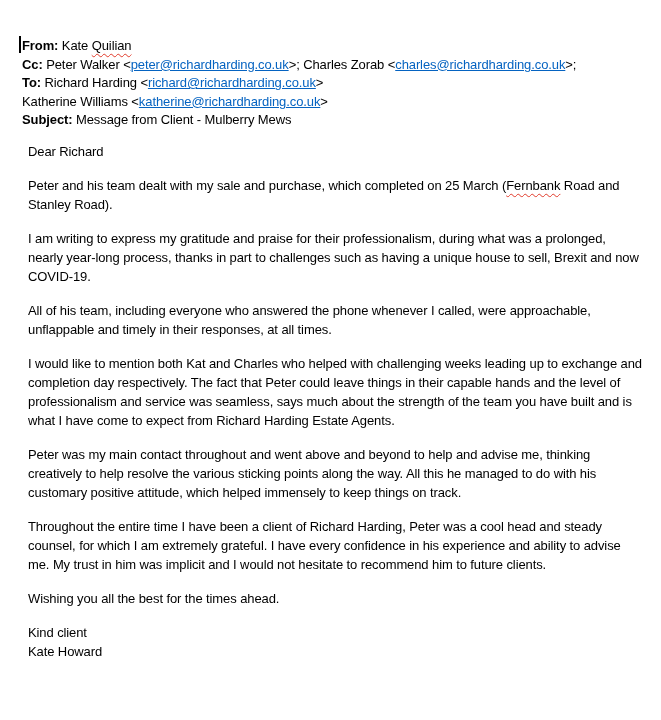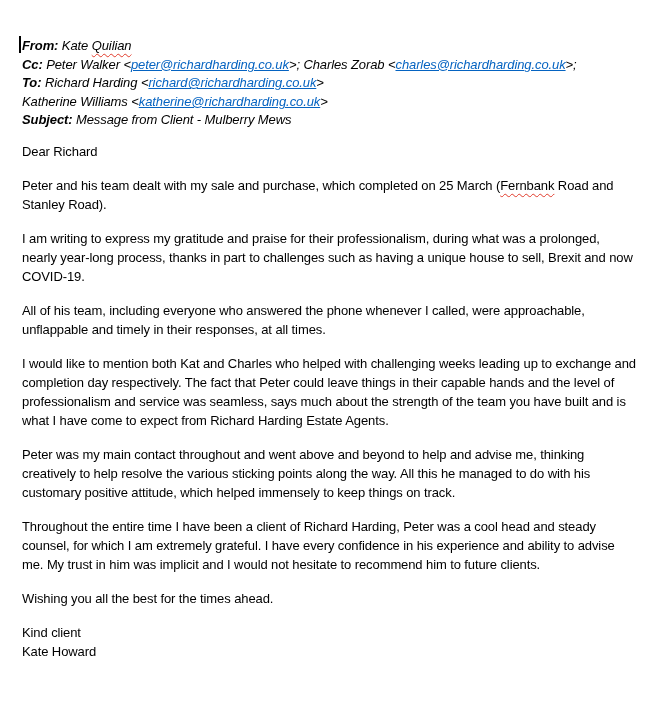--- a/index.html
+++ b/index.html
@@ -22,41 +22,41 @@
   }
   .caret {
     position: absolute;
     left: 19px; top: 36px;
     width: 1.5px; height: 17px;
     background: #000000;
   }
   .hdr-line {
     line-height: 18.5px;
     white-space: pre-wrap;
-    font-style: italic;
   }
   .hdr-label { font-weight: bold; }
   .link {
     color: #0563C1;
     text-decoration: underline;
     text-decoration-color: #0563C1;
     text-decoration-thickness: 1px;
     cursor: pointer;
   }
   .misspell {
     text-decoration-line: underline;
     text-decoration-style: wavy;
     text-decoration-color: #E13B2B;
     text-decoration-thickness: 1px;
     text-underline-offset: 3px;
     text-decoration-skip-ink: none;
   }
   .email-body {
     margin-top: 12px;
     width: 616px;
+    margin-left: 6px;
   }
   .email-body p {
     margin: 0 0 15px 0;
     line-height: 19px;
   }
   .sig-line { line-height: 19px; }
 </style>
 </head>
 <body>
 

